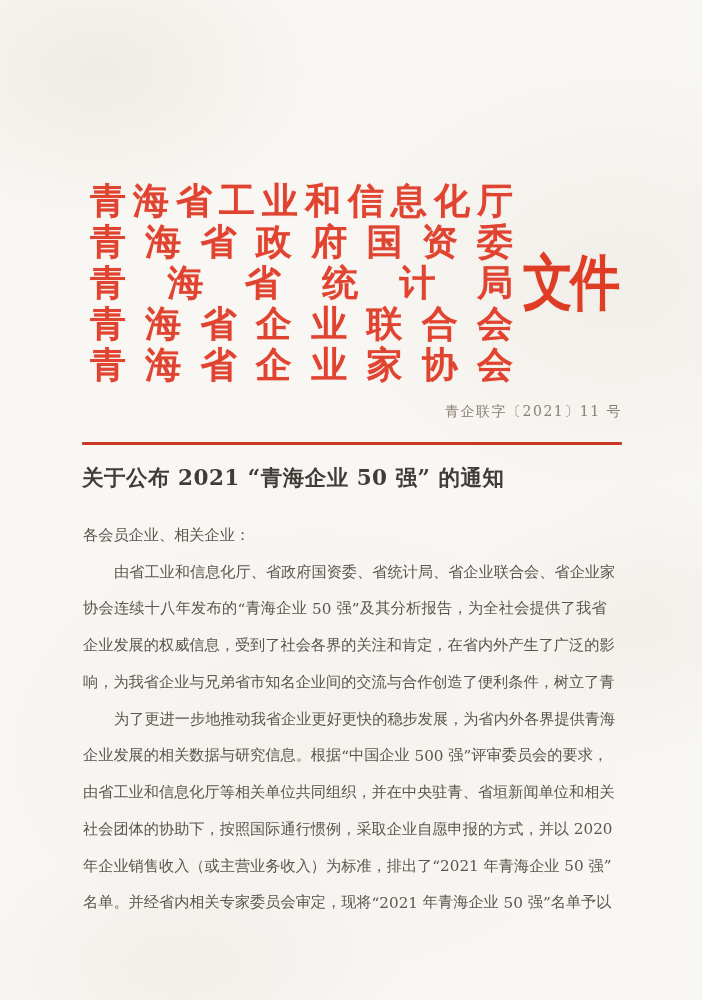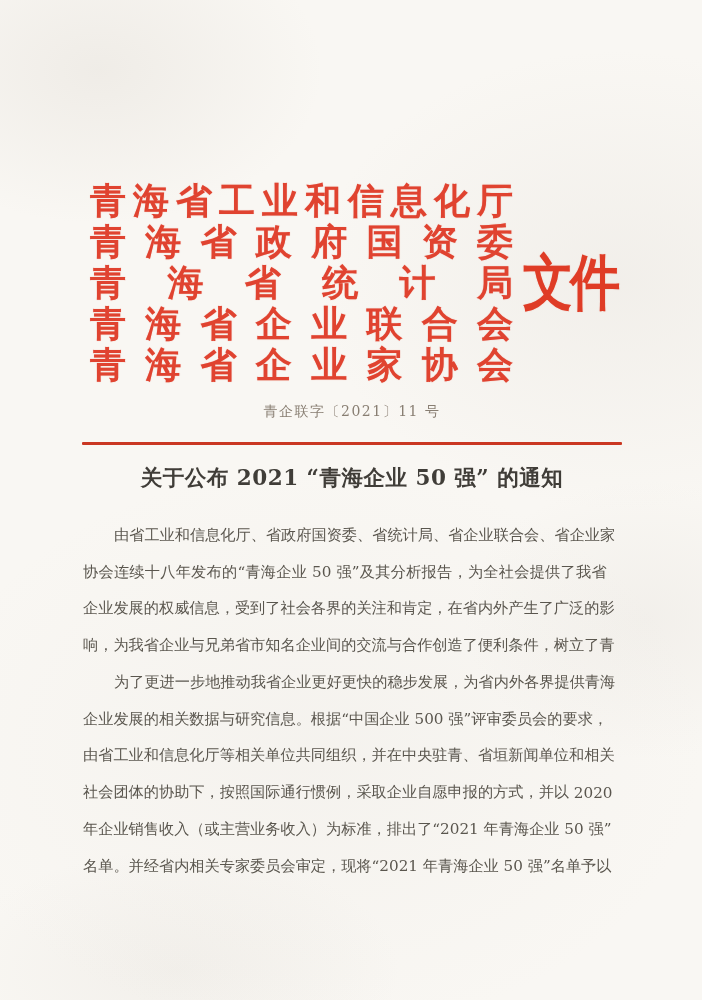--- a/index.html
+++ b/index.html
@@ -29,29 +29,29 @@
   }
   .doc-label{
     position:absolute;left:523px;top:252px;
     font-size:60px;font-weight:bold;color:#df3c26;line-height:1;
     letter-spacing:-3px;transform:scaleX(0.83);transform-origin:left center;
     white-space:nowrap;text-shadow:0 0 1px rgba(223,60,38,0.5);
   }
   
   .doc-number{
     position:absolute;left:82px;top:403px;width:540px;
-    text-align:center;font-size:14px;color:#887e72;letter-spacing:1.5px;
+    text-align:right;font-size:14px;color:#887e72;letter-spacing:1.5px;
   }
   .red-divider{
     position:absolute;left:82px;top:442px;width:540px;height:3px;
     background:#ca3722;border-radius:1px;
   }
   .title{
     position:absolute;left:82px;top:463px;width:540px;margin:0;
-    text-align:center;font-size:21.5px;font-weight:bold;color:#403d38;
+    text-align:left;font-size:21.5px;font-weight:bold;color:#403d38;
     letter-spacing:0.5px;
   }
   
   .body{
     position:absolute;left:83px;top:517px;width:524px;
     font-size:15.2px;color:#5a564e;
   }
   .line{
     height:36.75px;display:flex;align-items:center;white-space:pre;
   }
@@ -119,20 +119,21 @@
 
   <div class="doc-label">文件</div>
 
   <div class="doc-number">青企联字〔2021〕11 号</div>
 
   <div class="red-divider"></div>
 
   <h1 class="title">关于公布 2021 “青海企业 50 强” 的通知</h1>
 
   <div class="body">
+    <div class="line">各会员企业、相关企业：</div>
     <div class="line justify indent"><span>由</span><span>省</span><span>工</span><span>业</span><span>和</span><span>信</span><span>息</span><span>化</span><span>厅</span><span>、</span><span>省</span><span>政</span><span>府</span><span>国</span><span>资</span><span>委</span><span>、</span><span>省</span><span>统</span><span>计</span><span>局</span><span>、</span><span>省</span><span>企</span><span>业</span><span>联</span><span>合</span><span>会</span><span>、</span><span>省</span><span>企</span><span>业</span><span>家</span></div>
     <div class="line justify"><span>协</span><span>会</span><span>连</span><span>续</span><span>十</span><span>八</span><span>年</span><span>发</span><span>布</span><span>的</span><span>“</span><span>青</span><span>海</span><span>企</span><span>业</span><span> 50 </span><span>强</span><span>”</span><span>及</span><span>其</span><span>分</span><span>析</span><span>报</span><span>告</span><span>，</span><span>为</span><span>全</span><span>社</span><span>会</span><span>提</span><span>供</span><span>了</span><span>我</span><span>省</span></div>
     <div class="line justify"><span>企</span><span>业</span><span>发</span><span>展</span><span>的</span><span>权</span><span>威</span><span>信</span><span>息</span><span>，</span><span>受</span><span>到</span><span>了</span><span>社</span><span>会</span><span>各</span><span>界</span><span>的</span><span>关</span><span>注</span><span>和</span><span>肯</span><span>定</span><span>，</span><span>在</span><span>省</span><span>内</span><span>外</span><span>产</span><span>生</span><span>了</span><span>广</span><span>泛</span><span>的</span><span>影</span></div>
     <div class="line justify"><span>响</span><span>，</span><span>为</span><span>我</span><span>省</span><span>企</span><span>业</span><span>与</span><span>兄</span><span>弟</span><span>省</span><span>市</span><span>知</span><span>名</span><span>企</span><span>业</span><span>间</span><span>的</span><span>交</span><span>流</span><span>与</span><span>合</span><span>作</span><span>创</span><span>造</span><span>了</span><span>便</span><span>利</span><span>条</span><span>件</span><span>，</span><span>树</span><span>立</span><span>了</span><span>青</span></div>
     <div class="line justify indent"><span>为</span><span>了</span><span>更</span><span>进</span><span>一</span><span>步</span><span>地</span><span>推</span><span>动</span><span>我</span><span>省</span><span>企</span><span>业</span><span>更</span><span>好</span><span>更</span><span>快</span><span>的</span><span>稳</span><span>步</span><span>发</span><span>展</span><span>，</span><span>为</span><span>省</span><span>内</span><span>外</span><span>各</span><span>界</span><span>提</span><span>供</span><span>青</span><span>海</span></div>
     <div class="line justify"><span>企</span><span>业</span><span>发</span><span>展</span><span>的</span><span>相</span><span>关</span><span>数</span><span>据</span><span>与</span><span>研</span><span>究</span><span>信</span><span>息</span><span>。</span><span>根</span><span>据</span><span>“</span><span>中</span><span>国</span><span>企</span><span>业</span><span> 500 </span><span>强</span><span>”</span><span>评</span><span>审</span><span>委</span><span>员</span><span>会</span><span>的</span><span>要</span><span>求</span><span>，</span></div>
     <div class="line justify"><span>由</span><span>省</span><span>工</span><span>业</span><span>和</span><span>信</span><span>息</span><span>化</span><span>厅</span><span>等</span><span>相</span><span>关</span><span>单</span><span>位</span><span>共</span><span>同</span><span>组</span><span>织</span><span>，</span><span>并</span><span>在</span><span>中</span><span>央</span><span>驻</span><span>青</span><span>、</span><span>省</span><span>垣</span><span>新</span><span>闻</span><span>单</span><span>位</span><span>和</span><span>相</span><span>关</span></div>
     <div class="line justify"><span>社</span><span>会</span><span>团</span><span>体</span><span>的</span><span>协</span><span>助</span><span>下</span><span>，</span><span>按</span><span>照</span><span>国</span><span>际</span><span>通</span><span>行</span><span>惯</span><span>例</span><span>，</span><span>采</span><span>取</span><span>企</span><span>业</span><span>自</span><span>愿</span><span>申</span><span>报</span><span>的</span><span>方</span><span>式</span><span>，</span><span>并</span><span>以</span><span> 2020</span></div>
     <div class="line justify"><span>年</span><span>企</span><span>业</span><span>销</span><span>售</span><span>收</span><span>入</span><span>（</span><span>或</span><span>主</span><span>营</span><span>业</span><span>务</span><span>收</span><span>入</span><span>）</span><span>为</span><span>标</span><span>准</span><span>，</span><span>排</span><span>出</span><span>了</span><span>“</span><span>2021 </span><span>年</span><span>青</span><span>海</span><span>企</span><span>业</span><span> 50 </span><span>强</span><span>”</span></div>
     <div class="line justify"><span>名</span><span>单</span><span>。</span><span>并</span><span>经</span><span>省</span><span>内</span><span>相</span><span>关</span><span>专</span><span>家</span><span>委</span><span>员</span><span>会</span><span>审</span><span>定</span><span>，</span><span>现</span><span>将</span><span>“</span><span>2021 </span><span>年</span><span>青</span><span>海</span><span>企</span><span>业</span><span> 50 </span><span>强</span><span>”</span><span>名</span><span>单</span><span>予</span><span>以</span></div>

